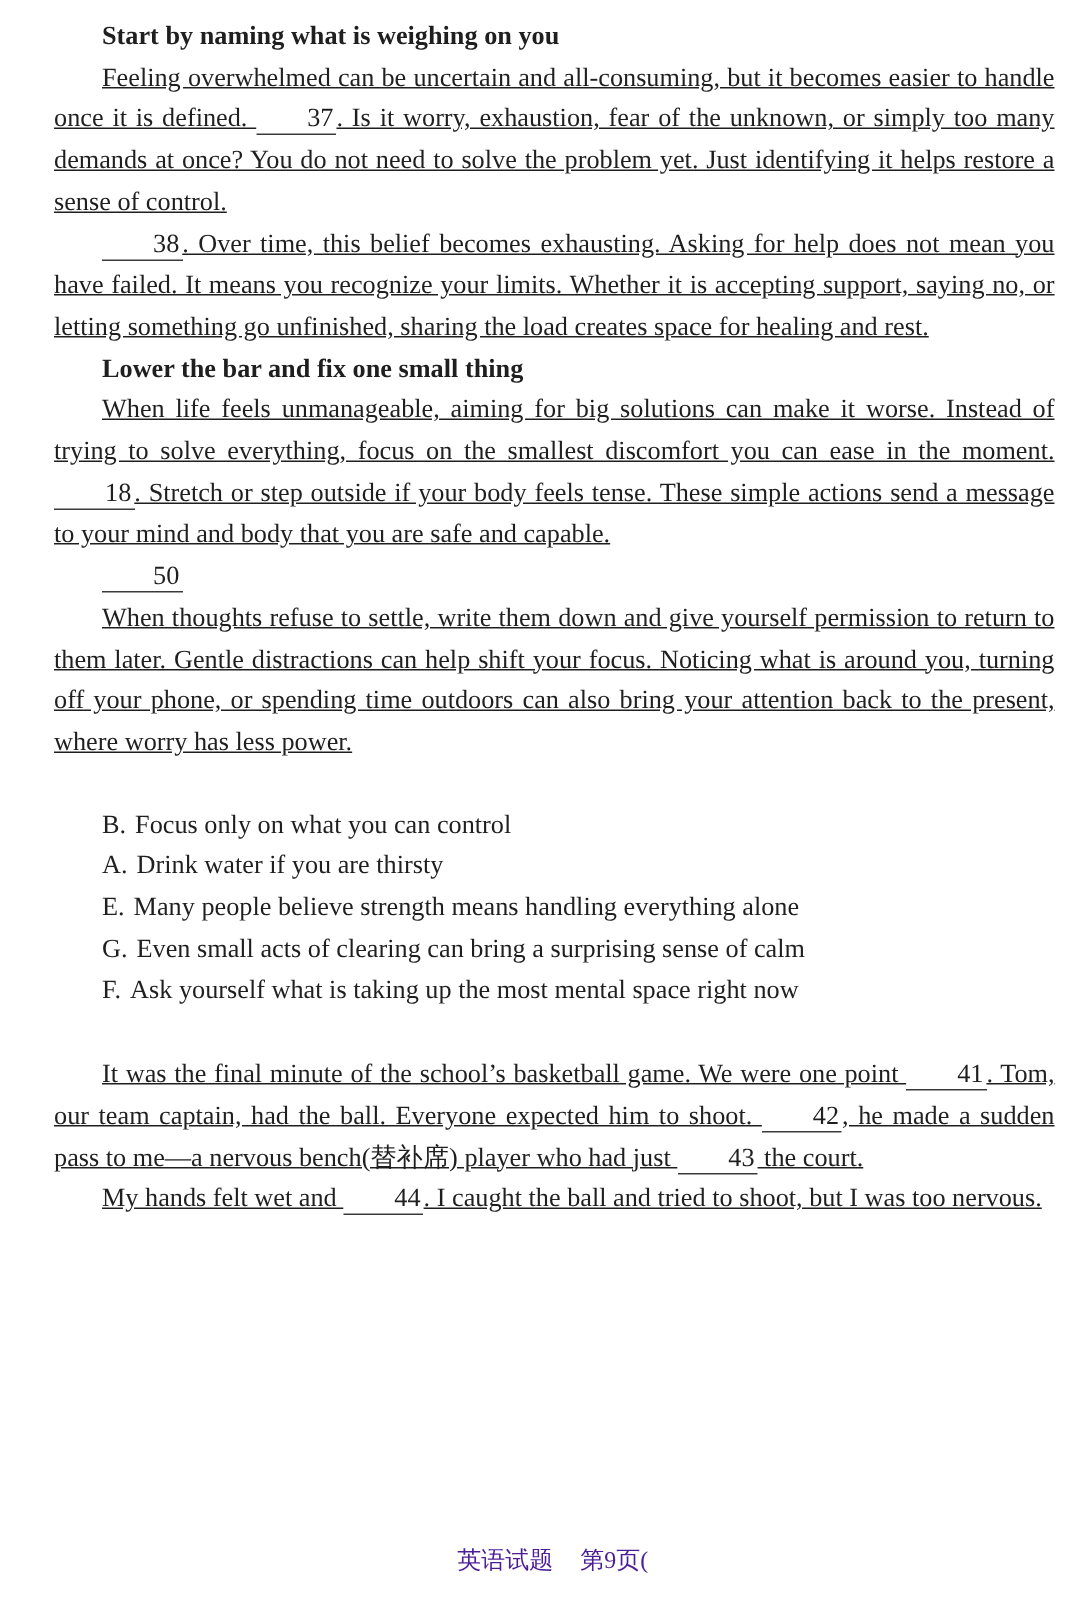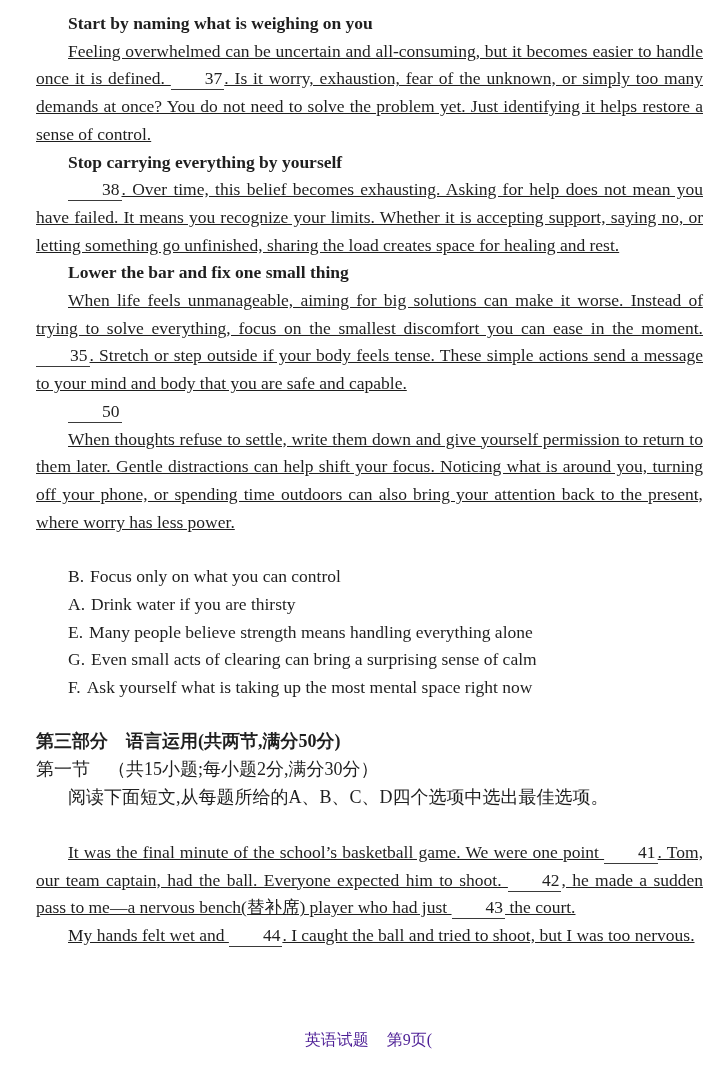--- a/index.html
+++ b/index.html
@@ -88,42 +88,36 @@
 </style>
 </head>
 <body>
 
 <div class="page">
   <div class="content">
 
     <h3 class="heading">Start by naming what is weighing on you</h3>
     <p class="para">Feeling overwhelmed can be uncertain and all-consuming, but it becomes easier to handle once it is defined. <span class="blank">37</span>. Is it worry, exhaustion, fear of the unknown, or simply too many demands at once? You do not need to solve the problem yet. Just identifying it helps restore a sense of control.</p>
 
-    <h3 class="heading">Stop carrying everything by yourself</h3>
     <p class="para"><span class="blank">38</span>. Over time, this belief becomes exhausting. Asking for help does not mean you have failed. It means you recognize your limits. Whether it is accepting support, saying no, or letting something go unfinished, sharing the load creates space for healing and rest.</p>
 
     <h3 class="heading">Lower the bar and fix one small thing</h3>
-    <p class="para">When life feels unmanageable, aiming for big solutions can make it worse. Instead of trying to solve everything, focus on the smallest discomfort you can ease in the moment. <span class="blank">35</span>. Stretch or step outside if your body feels tense. These simple actions send a message to your mind and body that you are safe and capable.</p>
+    <p class="para">When life feels unmanageable, aiming for big solutions can make it worse. Instead of trying to solve everything, focus on the smallest discomfort you can ease in the moment. <span class="blank">18</span>. Stretch or step outside if your body feels tense. These simple actions send a message to your mind and body that you are safe and capable.</p>
 
     <p class="para"><span class="blank">50</span></p>
     <p class="para">When thoughts refuse to settle, write them down and give yourself permission to return to them later. Gentle distractions can help shift your focus. Noticing what is around you, turning off your phone, or spending time outdoors can also bring your attention back to the present, where worry has less power.</p>
 
     <div class="options">
       <p class="option"><span class="opt-letter">B.</span><span>Focus only on what you can control</span></p>
       <p class="option"><span class="opt-letter">A.</span><span>Drink water if you are thirsty</span></p>
       <p class="option"><span class="opt-letter">E.</span><span>Many people believe strength means handling everything alone</span></p>
       <p class="option"><span class="opt-letter">G.</span><span>Even small acts of clearing can bring a surprising sense of calm</span></p>
       <p class="option"><span class="opt-letter">F.</span><span>Ask yourself what is taking up the most mental space right now</span></p>
     </div>
 
-    <div class="part3">
-      <p class="part3-title">第三部分　语言运用(共两节,满分50分)</p>
-      <p class="part3-section-line">第一节　（共15小题;每小题2分,满分30分）</p>
-      <p class="part3-instruction">阅读下面短文,从每题所给的A、B、C、D四个选项中选出最佳选项。</p>
-    </div>
 
     <div class="cloze">
       <p class="para">It was the final minute of the school’s basketball game. We were one point <span class="blank">41</span>. Tom, our team captain, had the ball. Everyone expected him to shoot. <span class="blank">42</span>, he made a sudden pass to me—a nervous bench(替补席) player who had just <span class="blank">43</span> the court.</p>
       <p class="para">My hands felt wet and <span class="blank">44</span>. I caught the ball and tried to shoot, but I was too nervous.</p>
     </div>
 
   </div>
 
   <div class="footer">
     <span>英语试题</span><span class="footer-page">第9页(</span>

